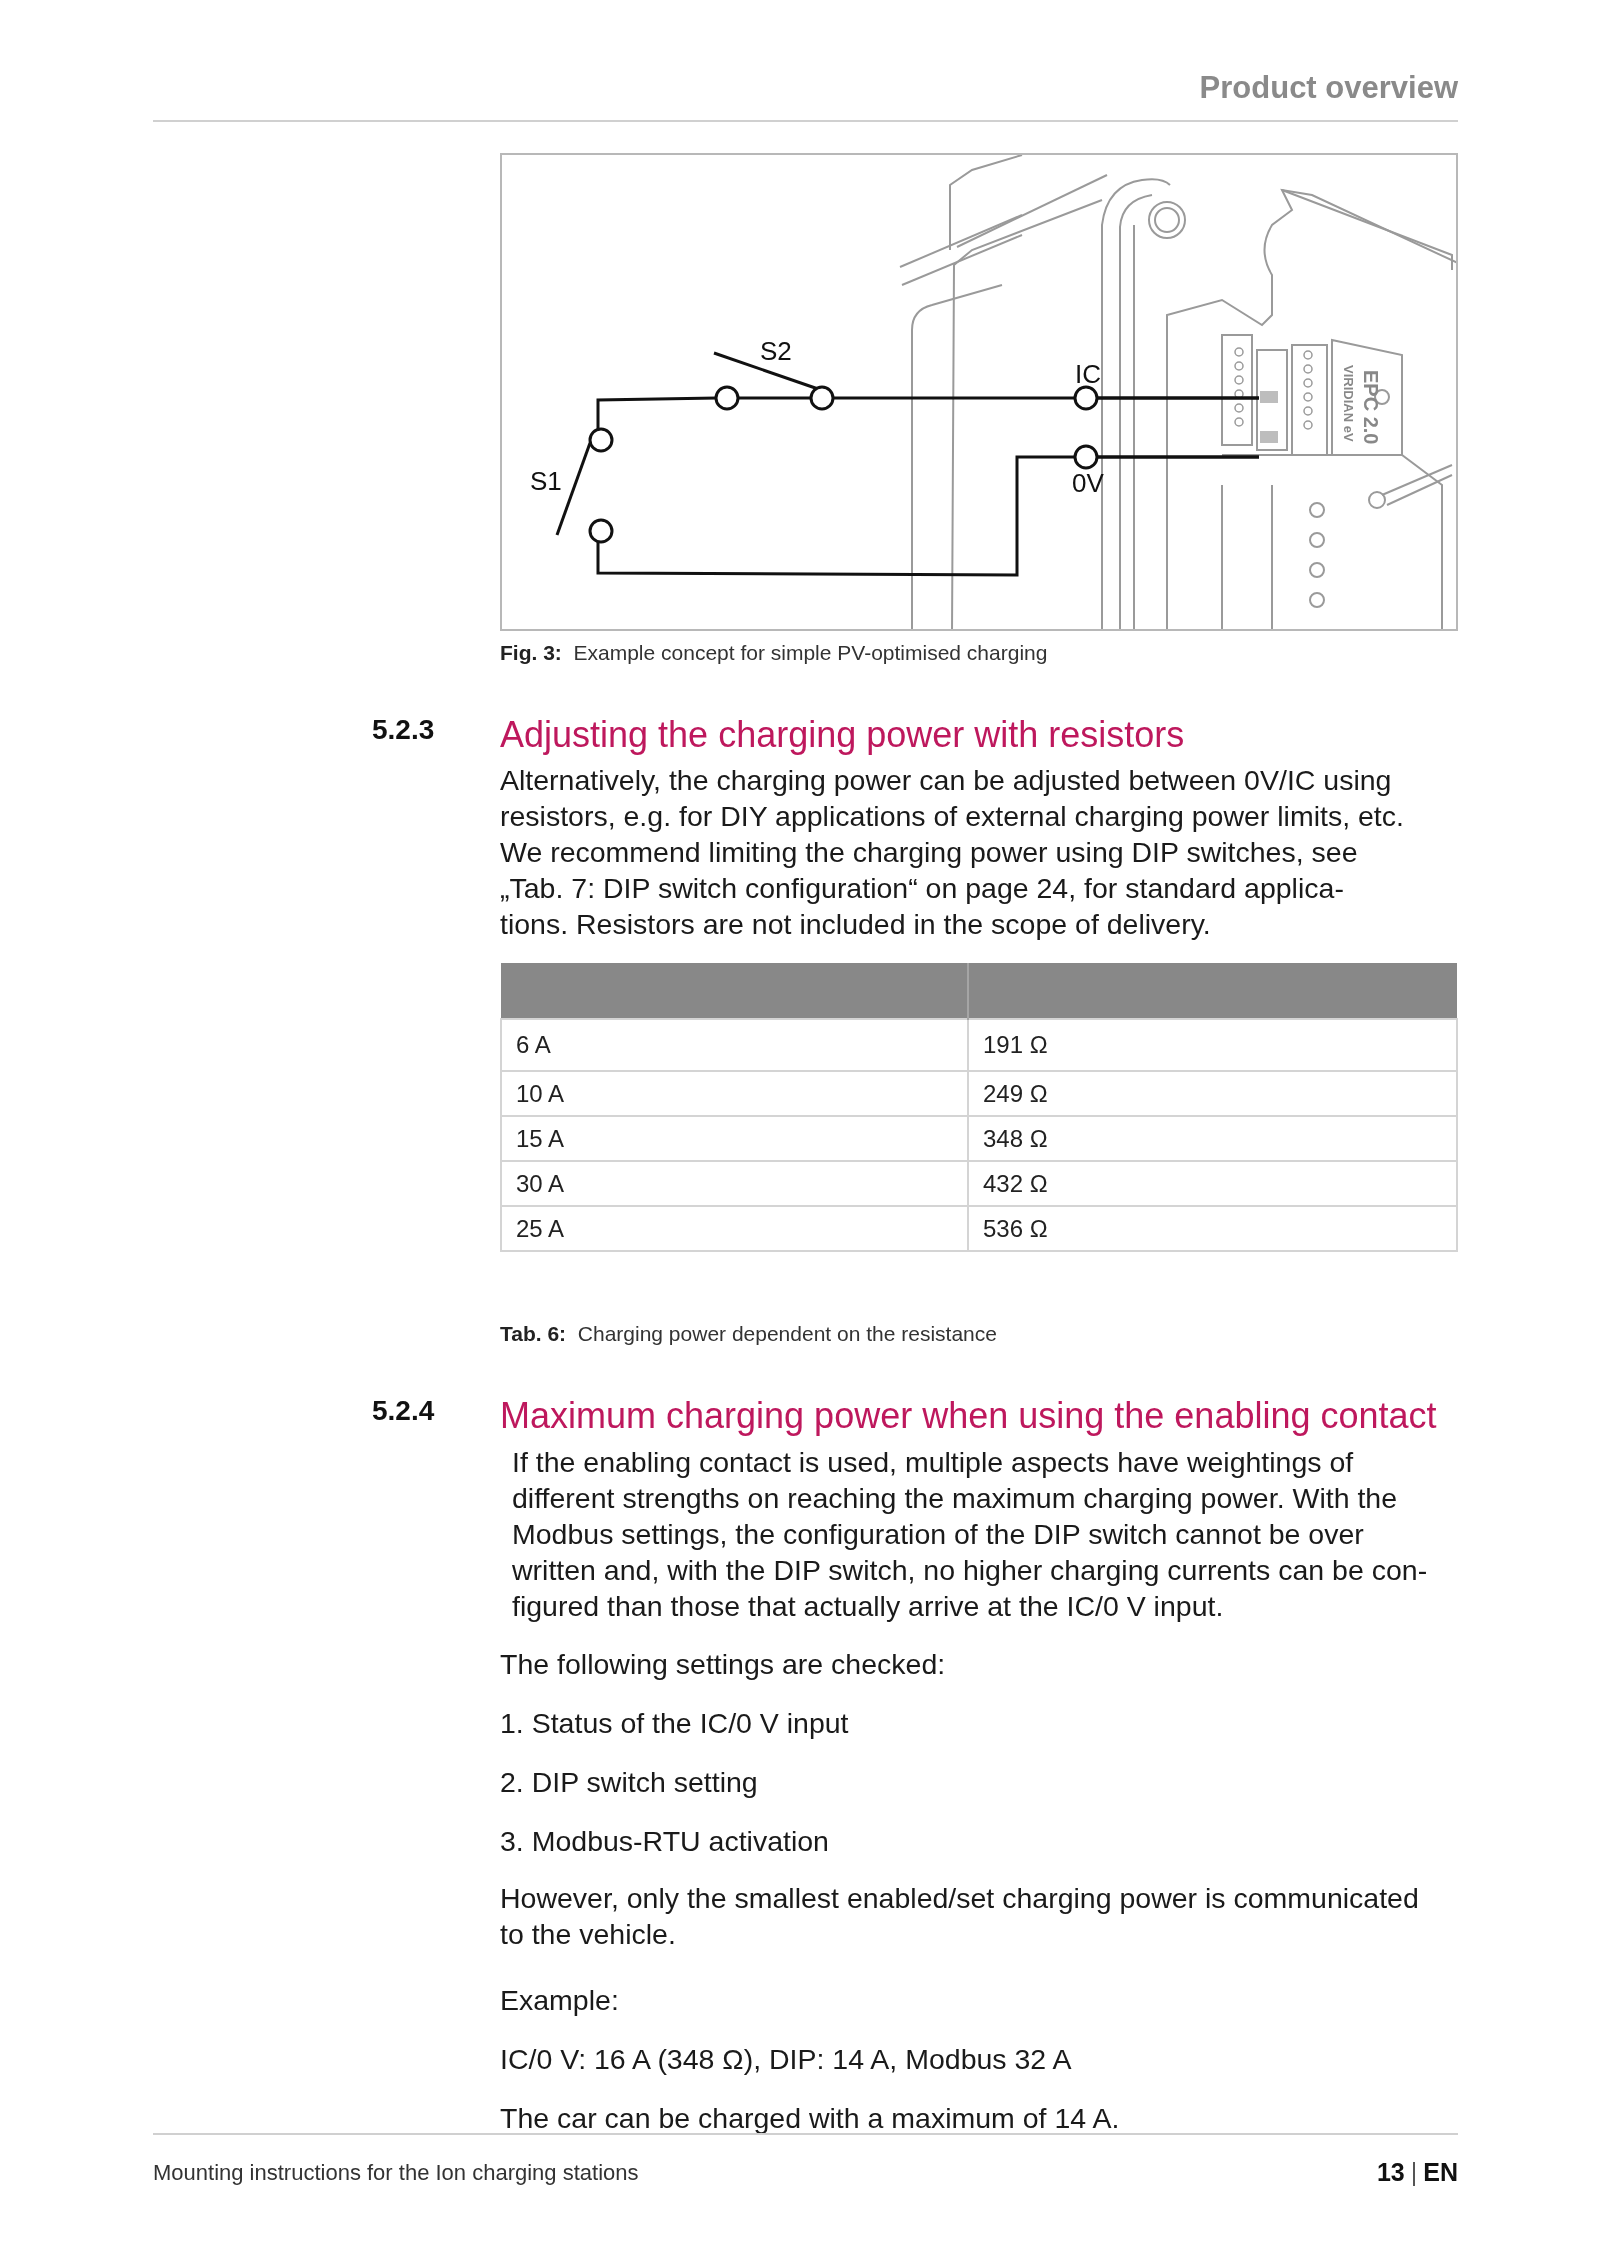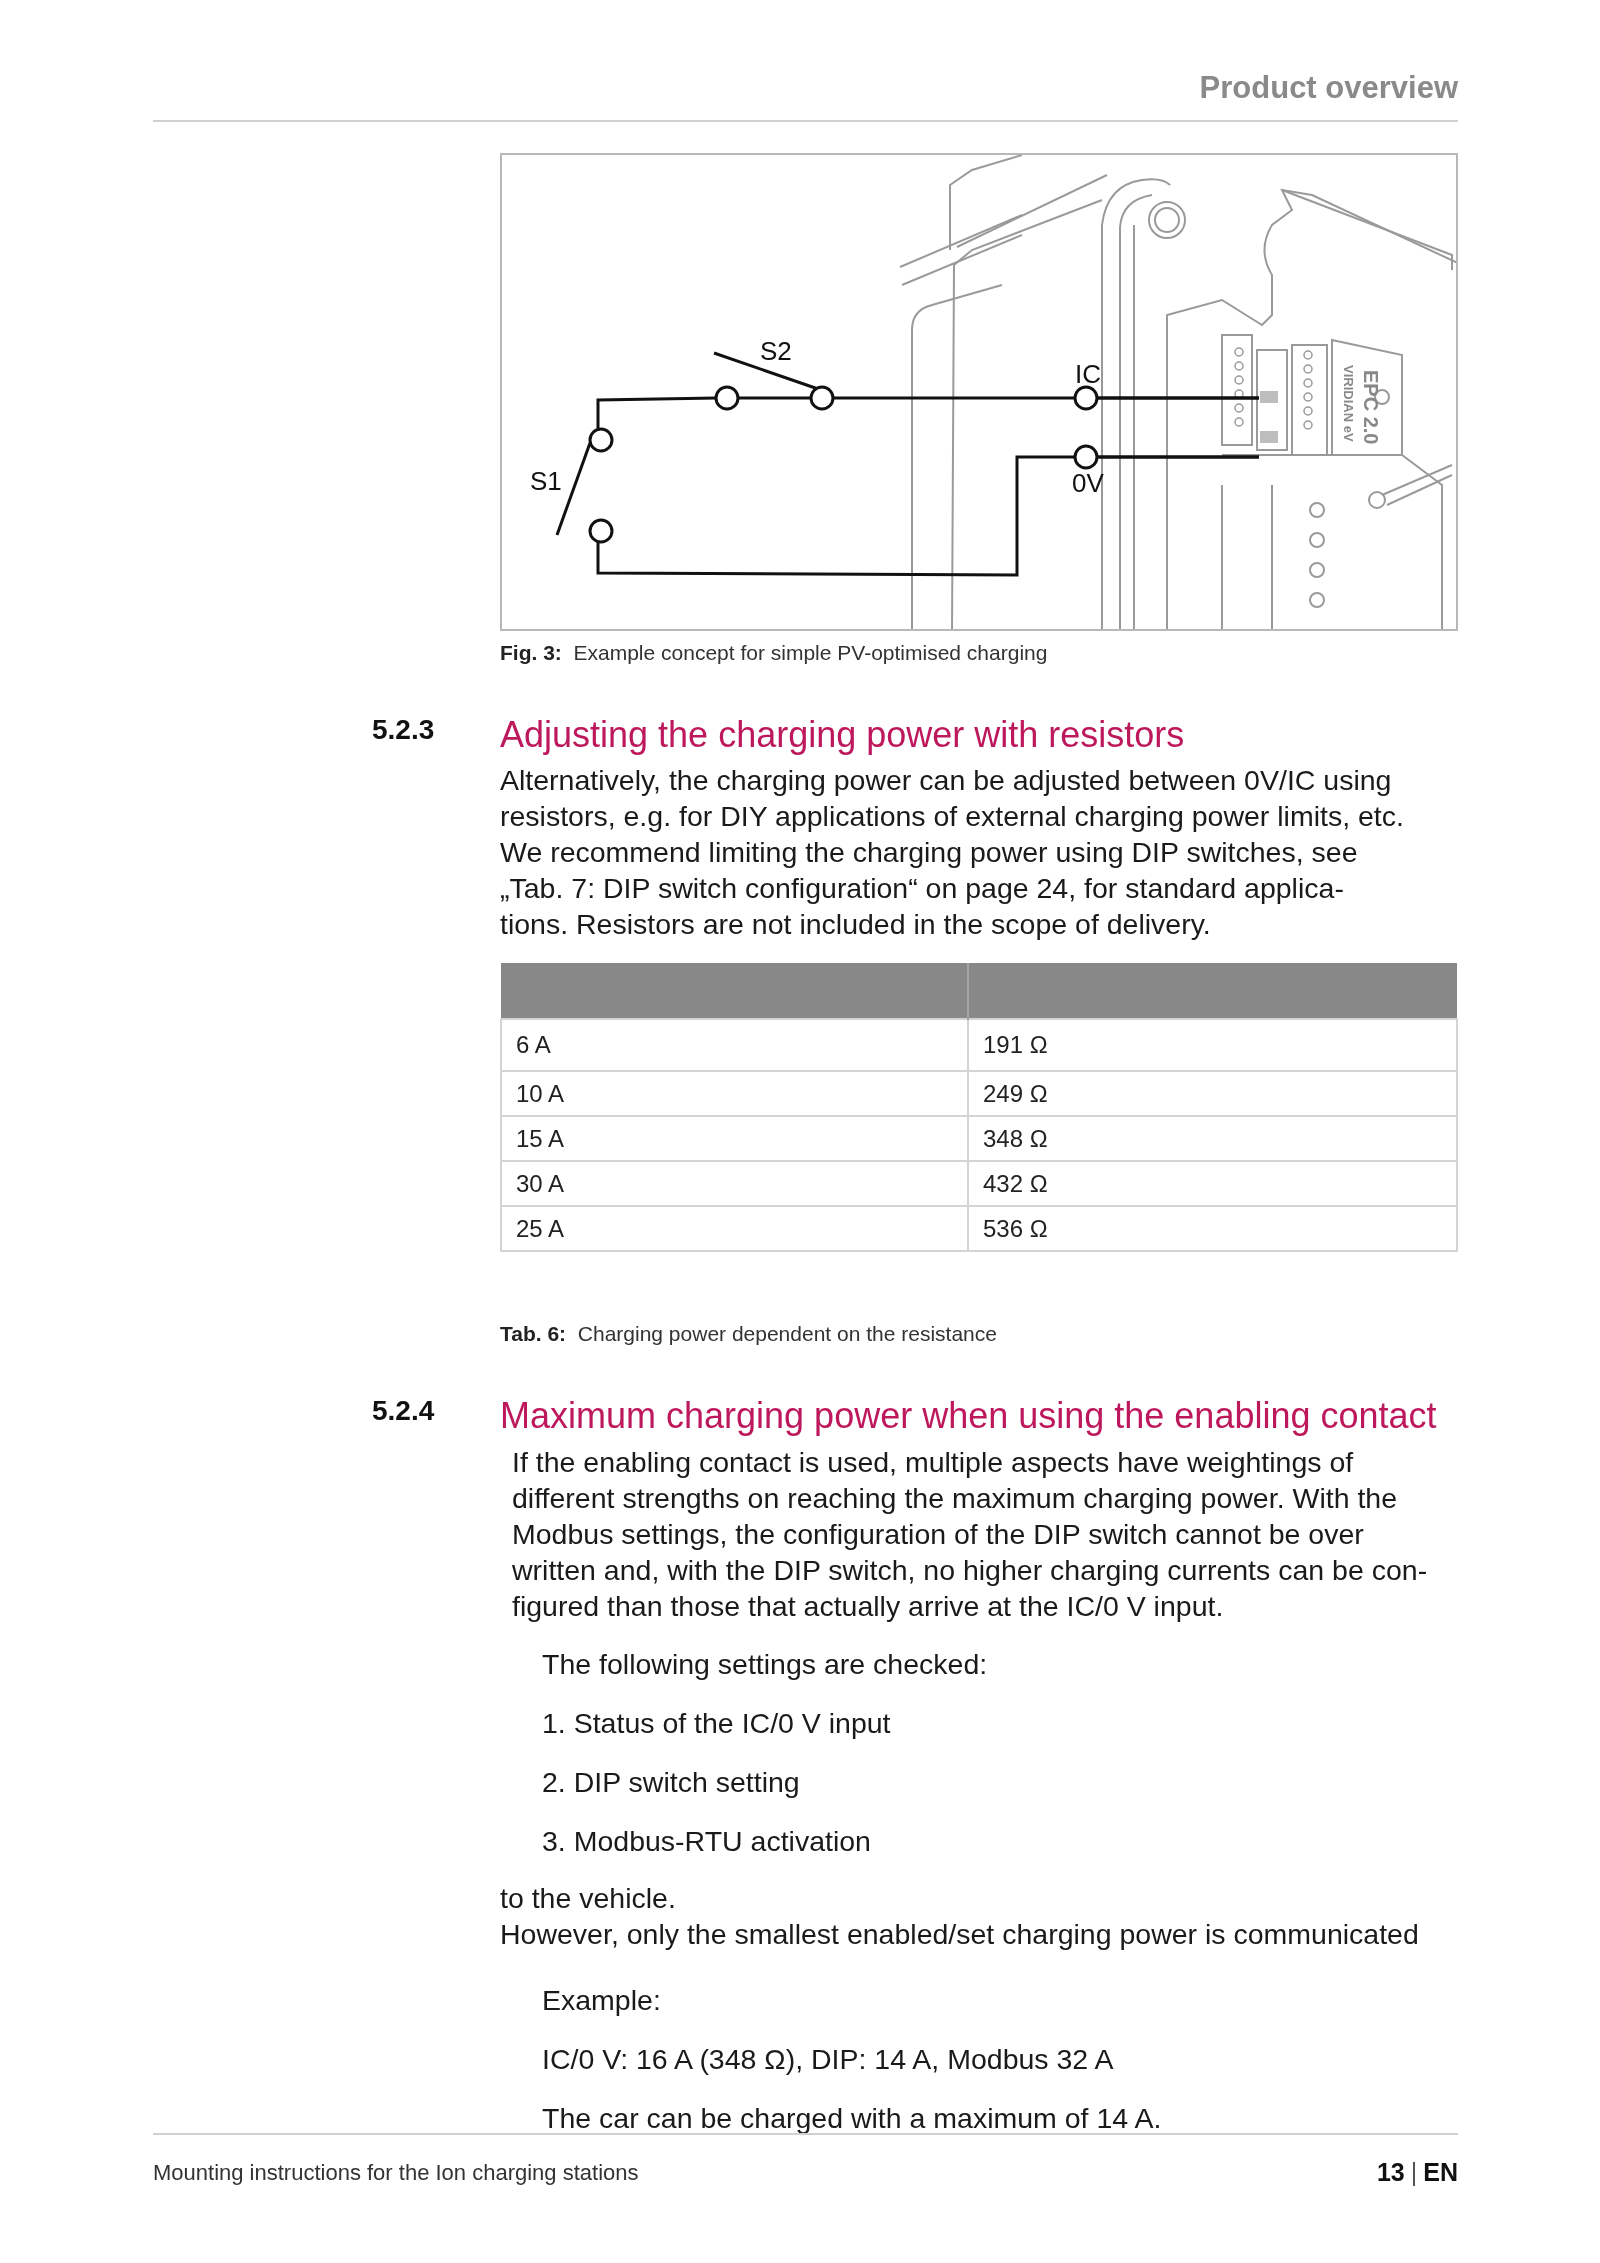--- a/index.html
+++ b/index.html
@@ -26,21 +26,21 @@
   .section-num {
     position: absolute; left: 372px; font-size: 28px; font-weight: bold; color: #111;
   }
   .section-title {
     position: absolute; left: 500px; font-size: 36px; font-weight: normal; color: #be185d;
   }
   .para {
     position: absolute; left: 500px; width: 960px;
     font-size: 28.5px; line-height: 36px; color: #1a1a1a;
   }
-  .single { position: absolute; left: 500px; font-size: 28.5px; color: #1a1a1a; white-space: nowrap; margin-left: 42px; }
+  .single { position: absolute; left: 500px; font-size: 28.5px; color: #1a1a1a; white-space: nowrap; }
   table.res {
     position: absolute; left: 500px; top: 963px; width: 958px;
     border-collapse: collapse; font-size: 24px; color: #222;
   }
   table.res th {
     background: #888888; height: 55px; border-right: 2px solid #a5a5a5; padding: 0;
   }
   table.res th:last-child { border-right: none; }
   table.res td {
     border: 2px solid #d4d4d4; padding: 0 14px; height: 43px;
@@ -207,22 +207,22 @@
   <div>written and, with the DIP switch, no higher charging currents can be con-</div>
   <div>figured than those that actually arrive at the IC/0 V input.</div>
 </div>
 
 <div class="single" style="top:1648px;">The following settings are checked:</div>
 <div class="single" style="top:1707px;">1. Status of the IC/0 V input</div>
 <div class="single" style="top:1766px;">2. DIP switch setting</div>
 <div class="single" style="top:1825px;">3. Modbus-RTU activation</div>
 
 <div class="para" style="top:1880px;">
+  <div>However, only the smallest enabled/set charging power is communicated</div>
   <div>to the vehicle.</div>
-  <div>However, only the smallest enabled/set charging power is communicated</div>
 </div>
 
 <div class="single" style="top:1984px;">Example:</div>
 <div class="single" style="top:2043px;">IC/0 V: 16 A (348 Ω), DIP: 14 A, Modbus 32 A</div>
 <div class="single" style="top:2102px;">The car can be charged with a maximum of 14 A.</div>
 
 <div class="footer-rule"></div>
 <div class="footer-left">Mounting instructions for the Ion charging stations</div>
 <div class="footer-right">
   <span>13</span><span class="sep">|</span><span>EN</span>

